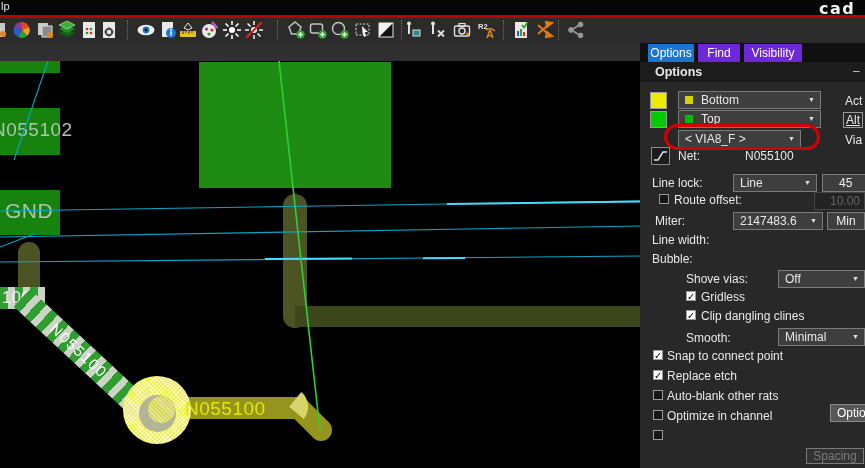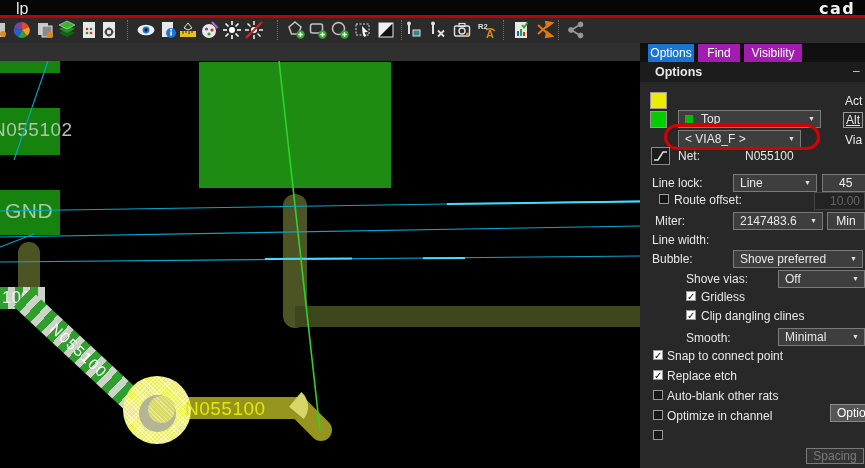--- a/index.html
+++ b/index.html
@@ -1,21 +1,21 @@
 <!DOCTYPE html>
 <html><head>
 <meta charset="utf-8">
 <style>
   html,body{margin:0;padding:0;background:#000;}
   body{position:relative;width:865px;height:468px;overflow:hidden;
        font-family:"Liberation Sans",sans-serif;-webkit-font-smoothing:antialiased;}
   .abs{position:absolute;}
   
   #menubar{left:0;top:0;width:865px;height:15px;background:#060606;}
-  #menu-tail{left:1px;top:0;color:#e8e8e8;font-size:16px;padding-left:15px;}
+  #menu-tail{left:1px;top:0;color:#e8e8e8;font-size:11px;}
   #brand{left:819px;top:-1px;color:#f5f5f5;font-size:16px;font-weight:bold;
          letter-spacing:1.5px;font-family:"DejaVu Sans",sans-serif;}
   #redline{left:0;top:15px;width:865px;height:3px;background:#c00000;}
   #toolbar{left:0;top:18px;width:865px;height:25px;background:#2b2b2b;}
   #toolbar-ext{left:0;top:43px;width:640px;height:18px;background:#303030;}
   .tico{position:absolute;top:2px;width:20px;height:20px;cursor:pointer;}
   .tsep{position:absolute;top:2px;height:20px;width:0;border-left:1px dotted #6f6f6f;}
   
   #canvas{left:0;top:61px;width:640px;height:407px;background:#000;overflow:hidden;}
   .pad{background:#17830f;}
@@ -36,21 +36,21 @@
     background-image:repeating-linear-gradient(45deg,rgba(255,255,255,.4) 0 1px,transparent 1px 3px);}
   #bend-wedge{left:293px;top:335px;width:19px;height:19px;background:#d6d66a;
     border-radius:0 100% 0 0;transform:rotate(40deg);}
   #via-label{left:185px;top:337px;color:#e6e600;font-size:19px;letter-spacing:.5px;}
   #stub-label{left:2px;top:1px;color:#f2f2f2;font-size:17px;}
   
   #panel{left:640px;top:43px;width:225px;height:425px;background:#282828;overflow:hidden;
          font-size:12px;color:#e8e8e8;}
   #tabrow{left:0;top:0;width:225px;height:19px;background:#101010;}
   .tab{position:absolute;top:1px;height:18px;line-height:18px;text-align:center;
-       color:#fff;background:#a21caf;cursor:pointer;}
+       color:#fff;background:#6d28d9;cursor:pointer;}
   .tab.active{background:#1a75d2;}
   #phead{left:0;top:19px;width:225px;height:20px;background:#1c1c1c;}
   #phead-title{left:15px;top:3px;font-weight:bold;font-size:12.5px;}
   #phead-min{left:213px;top:2px;color:#cfcfcf;cursor:pointer;}
   .swatch{border:1px solid #9a9a9a;width:15px;height:15px;}
   .dd{position:absolute;height:18px;background:#3e3e3e;border:1px solid #7a7a7a;
       box-sizing:border-box;cursor:pointer;}
   .dd .dd-text{position:absolute;left:6px;top:1px;white-space:nowrap;}
   .dd .dd-arrow{position:absolute;right:5px;top:4px;font-size:7px;color:#e0e0e0;}
   .dd .chip{position:absolute;left:6px;top:4px;width:8px;height:8px;}
@@ -342,20 +342,25 @@
     <span class="tab active" style="left:8px;width:46px">Options</span>
     <span class="tab" style="left:58px;width:42px">Find</span>
     <span class="tab" style="left:104px;width:58px">Visibility</span>
   </div>
   <div class="abs" id="phead">
     <span class="abs" id="phead-title">Options</span>
     <span class="abs" id="phead-min">–</span>
   </div>
 
   <div class="abs swatch" style="left:10px;top:49px;background:#ecec00"></div>
+  <div class="dd withchip" style="left:38px;top:48px;width:143px">
+    <span class="chip" style="background:#d4d400"></span>
+    <span class="dd-text">Bottom</span>
+    <span class="dd-arrow">▼</span>
+  </div>
   <span class="plabel" style="left:205px;top:51px">Act</span>
 
   <div class="abs swatch" style="left:10px;top:68px;background:#00cc00"></div>
   <div class="dd withchip" style="left:38px;top:67px;width:143px">
     <span class="chip" style="background:#00bb00"></span>
     <span class="dd-text">Top</span>
     <span class="dd-arrow">▼</span>
   </div>
   <span class="plabel" style="left:203px;top:69px" id="col2-alt">Alt</span>
 
@@ -388,24 +393,20 @@
   <span class="plabel" style="left:15px;top:171px">Miter:</span>
   <div class="dd" style="left:93px;top:169px;width:90px">
     <span class="dd-text">2147483.6</span>
     <span class="dd-arrow">▼</span>
   </div>
   <div class="boxval" style="left:187px;top:169px;width:38px;text-align:center;padding-top:1px"><span>Min</span></div>
 
   <span class="plabel" style="left:12px;top:190px">Line width:</span>
 
   <span class="plabel" style="left:12px;top:209px">Bubble:</span>
-  <div class="dd" style="left:93px;top:207px;width:130px">
-    <span class="dd-text">Shove preferred</span>
-    <span class="dd-arrow">▼</span>
-  </div>
 
   <span class="plabel" style="left:46px;top:229px">Shove vias:</span>
   <div class="dd" style="left:138px;top:227px;width:87px">
     <span class="dd-text">Off</span>
     <span class="dd-arrow">▼</span>
   </div>
 
   <span class="cb on" style="left:46px;top:248px">
       <i>✓</i>
     </span>

